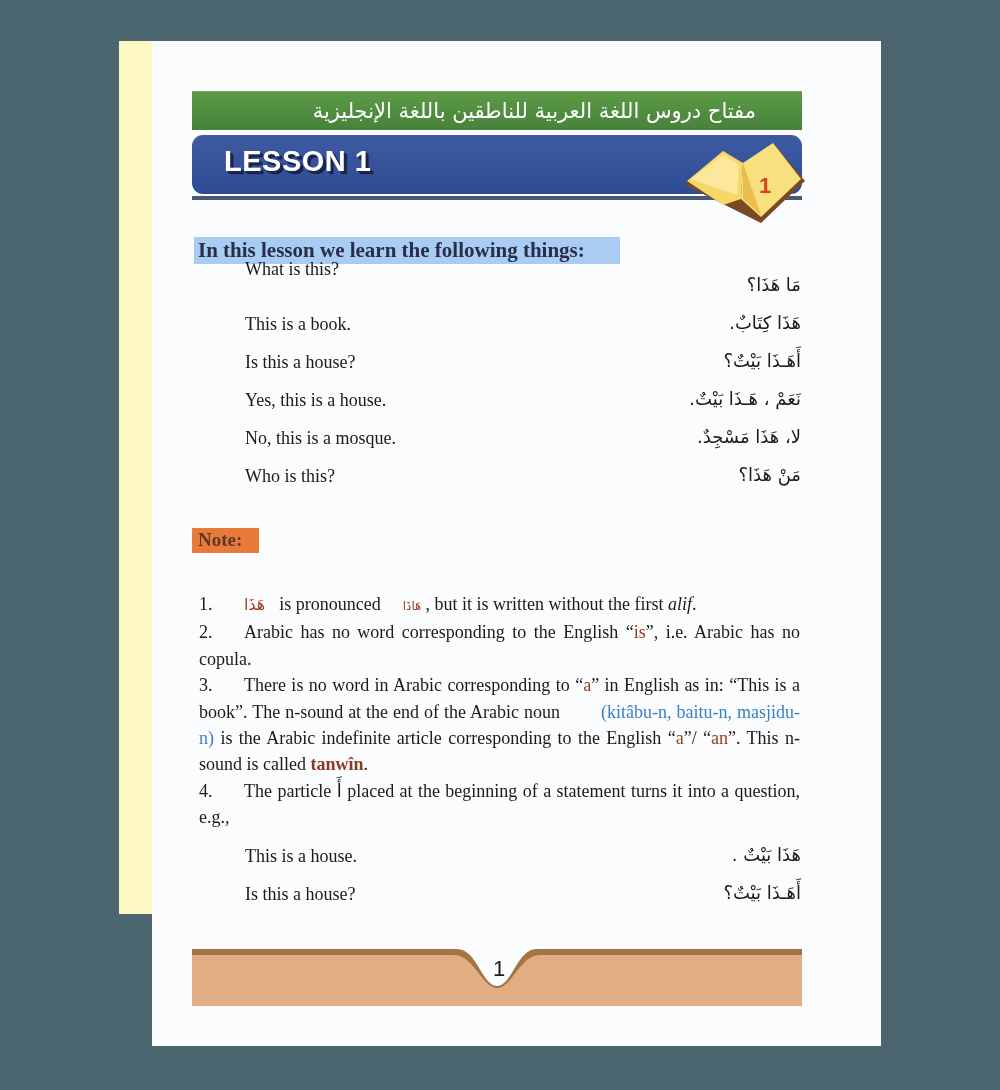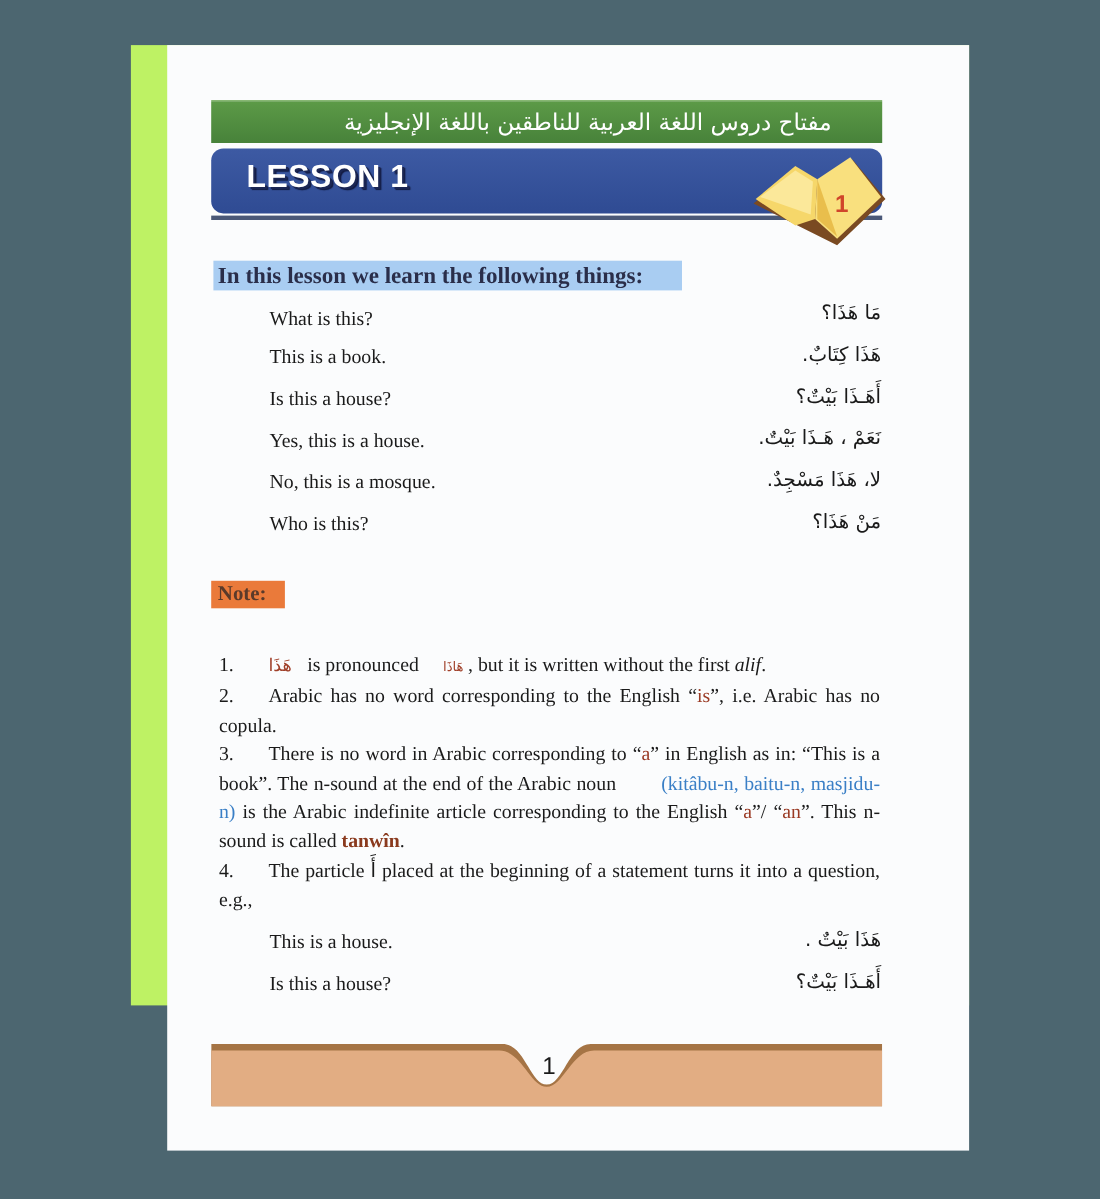--- a/index.html
+++ b/index.html
@@ -6,21 +6,21 @@
   body {
     width: 1000px; height: 1090px;
     background: #4c6670;
     position: relative;
     overflow: hidden;
     font-family: "Liberation Serif", serif;
   }
   .page {
     position: absolute; left: 119px; top: 41px;
     width: 762px; height: 873px;
-    background: #bef264;
+    background: #fef9c3;
   }
   .scan {
     position: absolute; left: 33px; top: 0;
     width: 729px; height: 1005px;
     background: #fbfcfd;
   }
   .green-band {
     position: absolute; left: 73px; top: 50px;
     width: 610px; height: 38px;
     background: linear-gradient(#5c9a47, #47823a);
@@ -120,21 +120,21 @@
     <polygon points="66,30 96,10 124,46 84,84 64,66" fill="#f9e07e"></polygon>
     <polygon points="14,46 46,22 62,32 60,62" fill="#fbe89a"></polygon>
     <polygon points="66,30 66,66 84,82" fill="#e9be4c"></polygon>
     <text x="82" y="60" font-family="Liberation Sans, sans-serif" font-weight="bold" font-size="22" fill="#d0452a">1</text>
   </svg>
 
   <div class="intro-highlight">
     <div class="intro-text">In this lesson we learn the following things:</div>
   </div>
 
-  <div class="row-en" style="top:238px">What is this?</div>
+  <div class="row-en" style="top:218px">What is this?</div>
   <div class="row-ar" style="top:233px">مَا هَذَا؟</div>
   <div class="row-en" style="top:273px">This is a book.</div>
   <div class="row-ar" style="top:271px">هَذَا كِتَابٌ.</div>
   <div class="row-en" style="top:311px">Is this a house?</div>
   <div class="row-ar" style="top:309px">أَهَـذَا بَيْتٌ؟</div>
   <div class="row-en" style="top:349px">Yes, this is a house.</div>
   <div class="row-ar" style="top:347px">نَعَمْ ، هَـذَا بَيْتٌ.</div>
   <div class="row-en" style="top:387px">No, this is a mosque.</div>
   <div class="row-ar" style="top:385px">لا، هَذَا مَسْجِدٌ.</div>
   <div class="row-en" style="top:425px">Who is this?</div>

